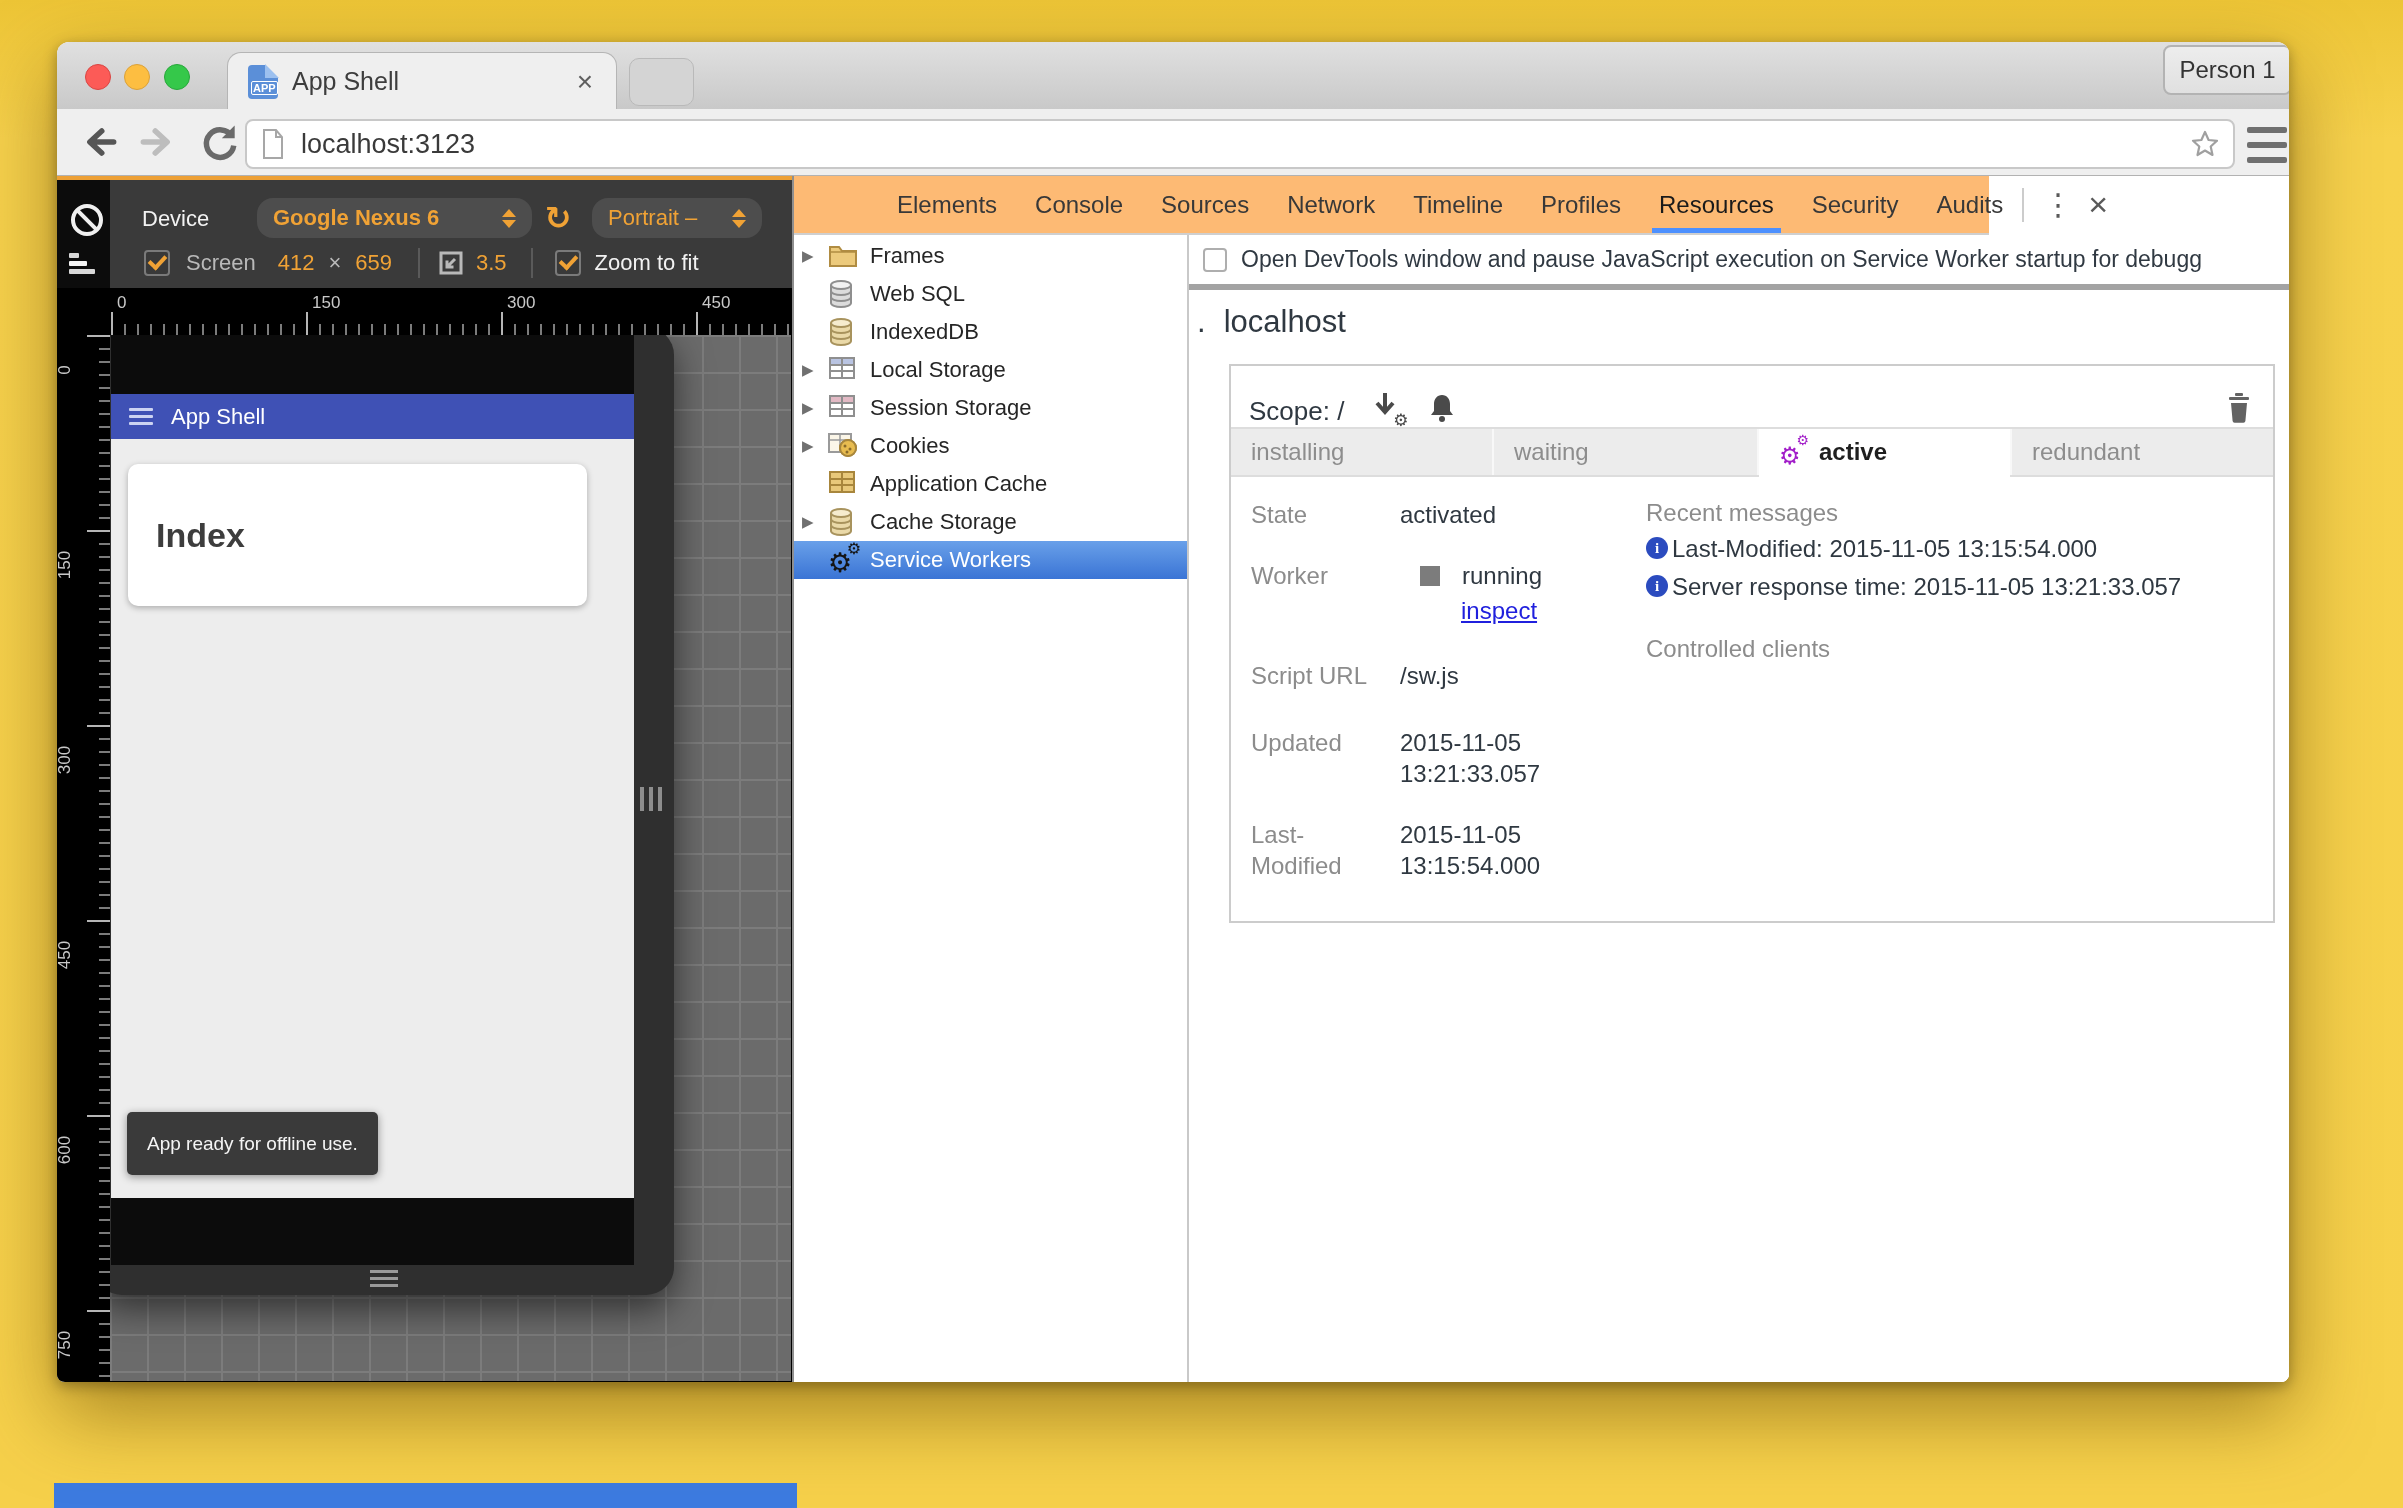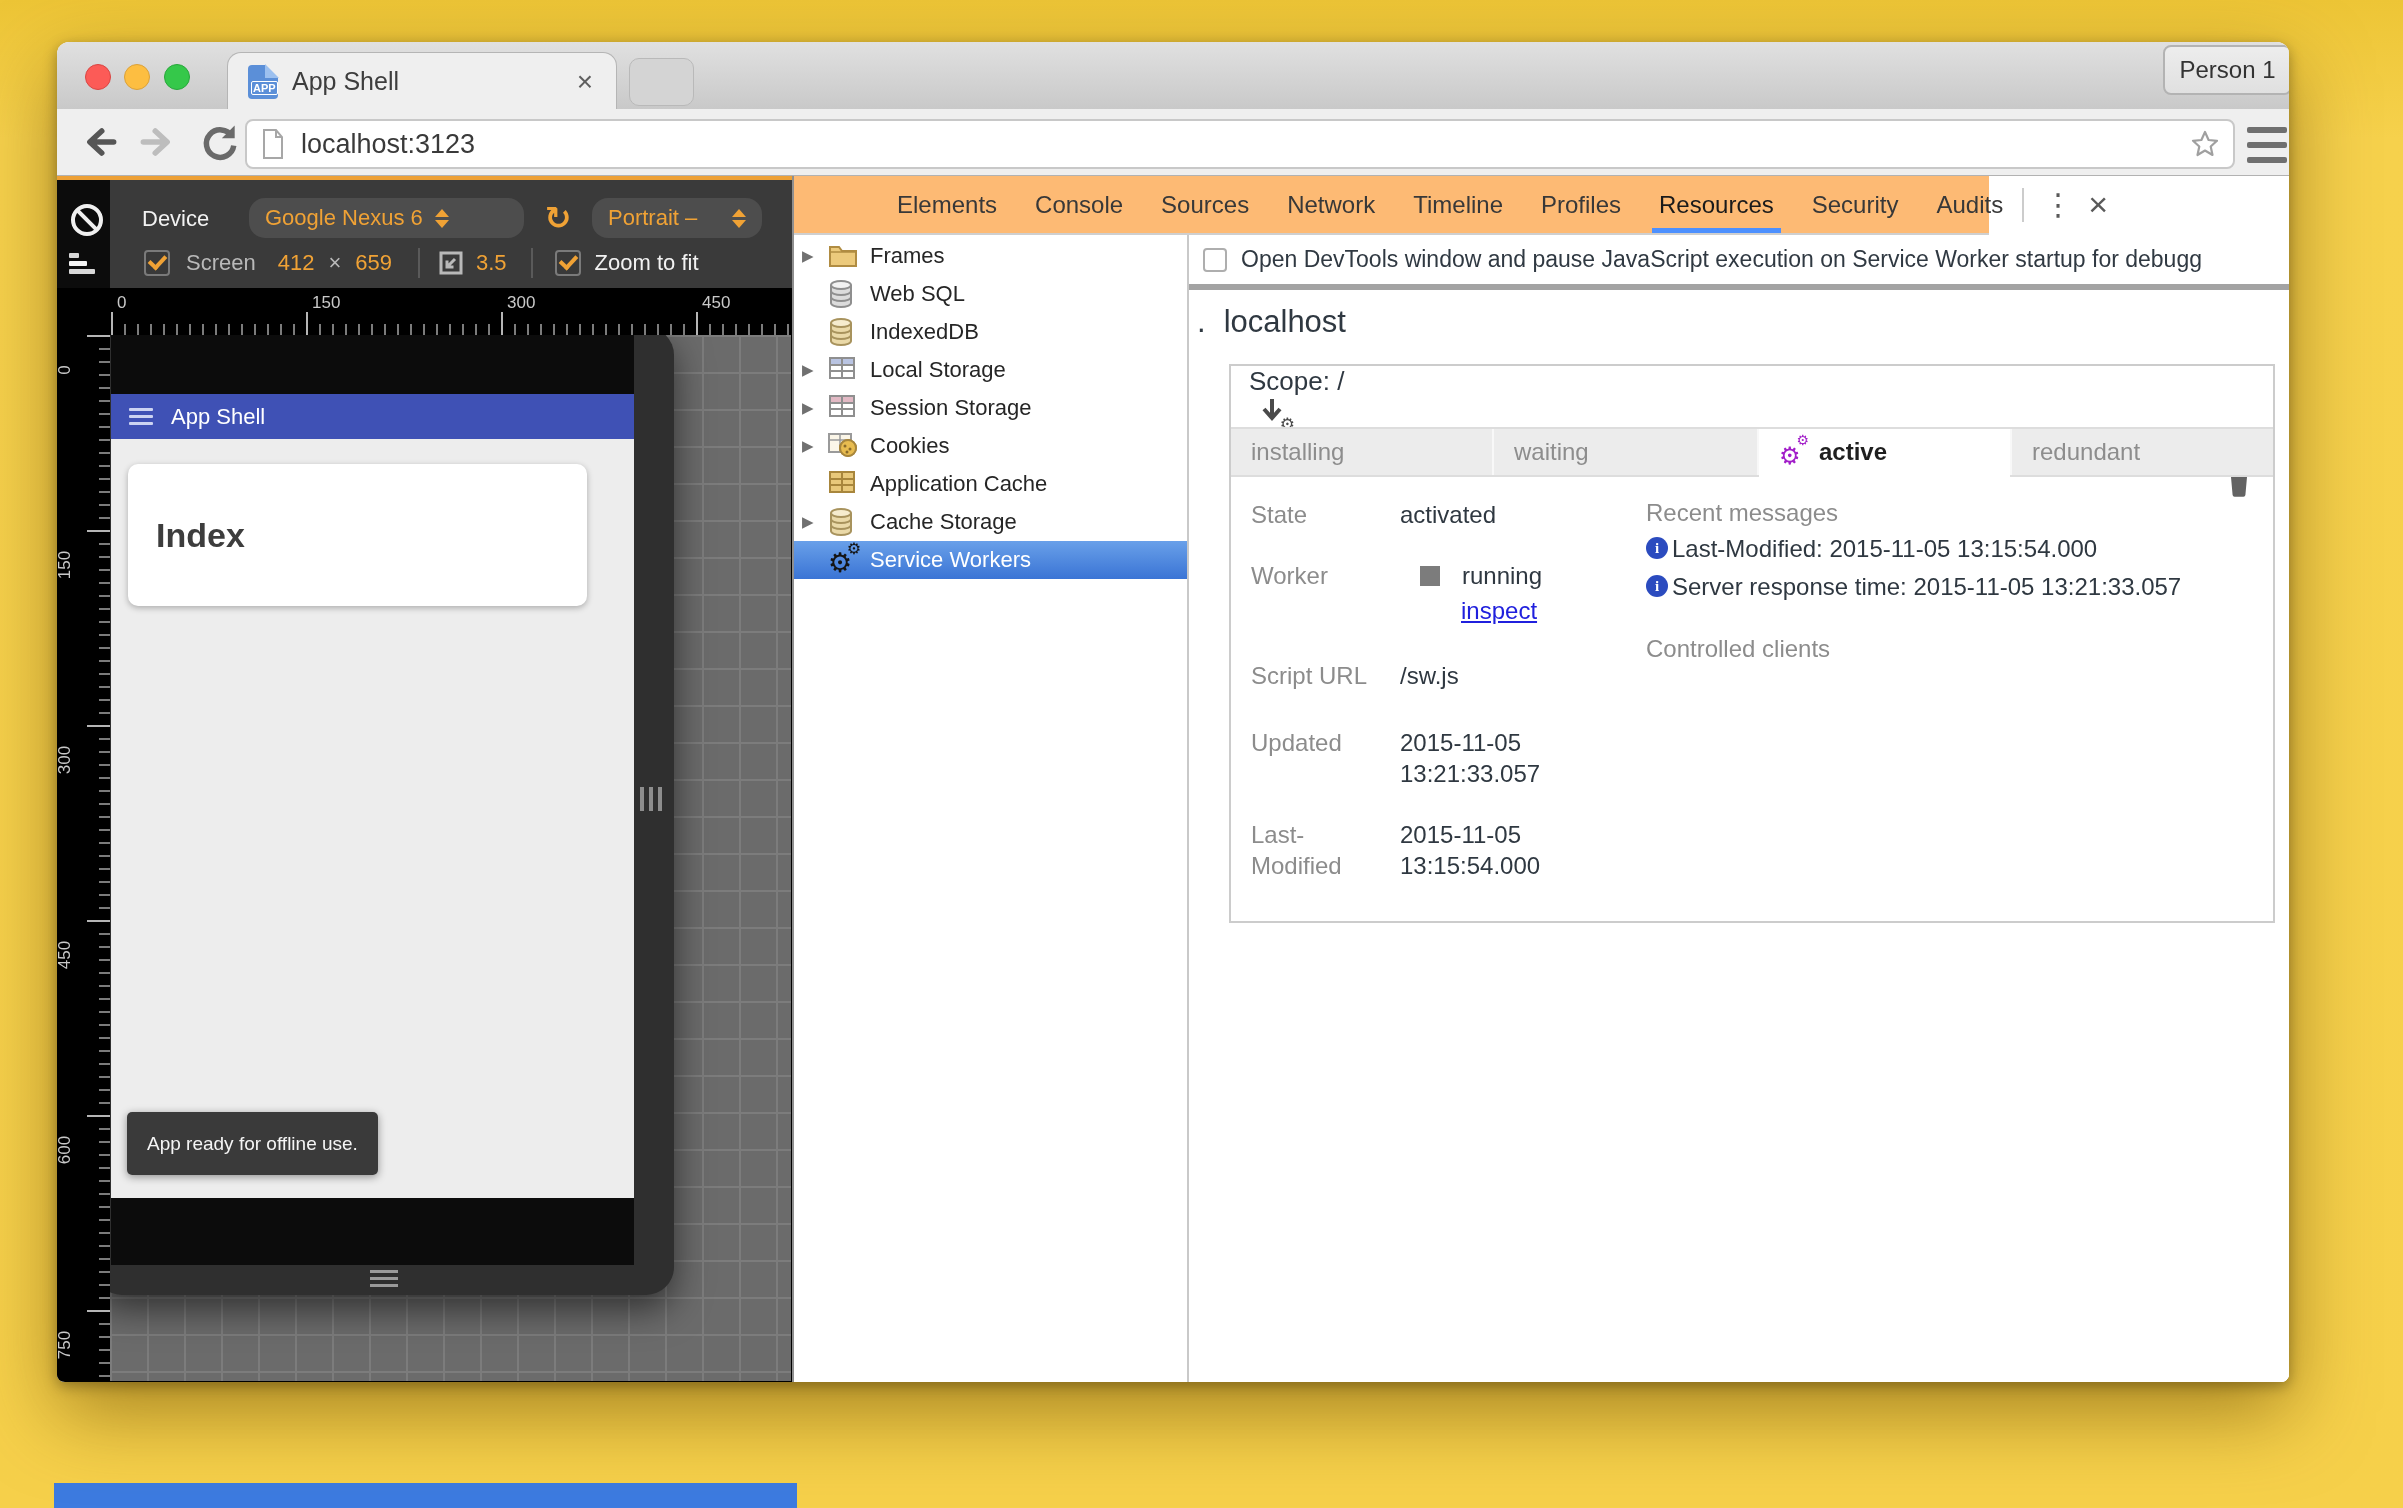--- a/index.html
+++ b/index.html
@@ -53,21 +53,21 @@
   .icon-block{left:14px;top:24px;width:24px;height:24px;border:4px solid #f0f0f0;border-radius:50%;}
   .icon-block::before{content:"";position:absolute;left:-3px;top:10px;width:30px;height:4px;background:#f0f0f0;transform:rotate(45deg);}
   .icon-mq{left:12px;top:73px;width:30px;height:22px;}
   .icon-mq b{position:absolute;height:5px;background:#d8d8d8;border-radius:1px;}
   .icon-mq b:nth-child(1){left:0;top:0;width:10px;}
   .icon-mq b:nth-child(2){left:0;top:8px;width:18px;background:#f4f4f4;}
   .icon-mq b:nth-child(3){left:0;top:16px;width:26px;}
   .devlabel{font-size:22px;color:#f2f2f2;}
   .dev-row1-label{left:85px;top:26px;}
   .select{background:#4d4d4d;border-radius:16px;color:#f0a235;font-size:22px;display:flex;align-items:center;padding:0 16px;height:40px;box-sizing:border-box;}
-  .sel-device{left:192px;top:18px;width:275px;justify-content:flex-start;}
+  .sel-device{left:200px;top:18px;width:275px;justify-content:space-between;font-weight:bold;}
   .sel-orient{left:535px;top:18px;width:170px;justify-content:space-between;}
   .updown{display:inline-flex;flex-direction:column;gap:3px;margin-left:12px;}
   .updown i{width:0;height:0;border-left:7px solid transparent;border-right:7px solid transparent;}
   .updown .up{border-bottom:8px solid #f0a235;}
   .updown .dn{border-top:8px solid #f0a235;}
   .icon-rotate{left:481px;top:18px;width:40px;height:40px;color:#f0a235;font-size:32px;font-weight:bold;line-height:40px;text-align:center;}
   .icon-rotate::before{content:"\21bb";}
   .cb-dark{width:26px;height:26px;background:#393939;border:2px solid #7a7a7a;border-radius:4px;position:relative;box-sizing:border-box;}
   .cb-dark::after{content:"";position:absolute;left:6px;top:0px;width:7px;height:13px;border-right:4px solid #f0a235;border-bottom:4px solid #f0a235;transform:rotate(43deg);}
   .dev-row2{left:87px;top:69px;height:28px;display:flex;align-items:center;}
@@ -139,21 +139,21 @@
   .gears::after{content:"\2699";position:absolute;right:-1px;top:-7px;font-size:16px;color:#141414;}
 
   
   .dt-main{left:395px;top:59px;width:1100px;height:1146px;background:#fff;overflow:hidden;}
   .cbrow{left:0;top:0;width:1100px;height:55px;border-bottom:6px solid #a3a3a3;display:flex;align-items:center;box-sizing:border-box;}
   .cb-light{width:24px;height:24px;border:2px solid #aeaeae;border-radius:4px;background:#fff;margin:0 14px 0 14px;flex:0 0 auto;box-sizing:border-box;}
   .cbrow .lbl{font-size:23px;color:#303942;white-space:nowrap;overflow:hidden;flex:1;}
   .origin{left:8px;top:69px;display:flex;align-items:baseline;gap:18px;font-size:31px;color:#2f3841;}
 
   .swcard{left:40px;top:129px;width:1046px;height:559px;border:2px solid #ccc;box-sizing:border-box;background:#fff;}
-  .scope-row{left:0;top:0;width:100%;height:61px;display:flex;align-items:flex-start;flex-direction:column;}
+  .scope-row{left:0;top:0;width:100%;height:61px;display:flex;align-items:flex-end;}
   .scope-row .t{margin-left:18px;font-size:26px;color:#2f3841;}
   .icon-update{position:relative;width:34px;height:36px;margin-left:28px;}
   .icon-update::after{content:"\2699";position:absolute;right:-2px;bottom:-4px;font-size:17px;color:#4a4a4a;}
   .icon-bell{margin-left:22px;}
   .icon-trash{margin-left:auto;margin-right:20px;}
 
   .swtabs{position:absolute;left:0;top:61px;width:100%;height:50px;display:flex;border-top:2px solid #ddd;border-bottom:2px solid #ddd;box-sizing:border-box;}
   .swtab{background:#ececec;color:#8d8d8d;font-size:24px;display:flex;align-items:center;padding-left:20px;box-sizing:border-box;border-right:2px solid #f8f8f8;}
   .swtab.t0{width:263px;}.swtab.t1{width:265px;}.swtab.t2{width:253px;}.swtab.t3{flex:1;border-right:none;}
   .swtab.active{background:#fff;color:#1f1f1f;font-weight:bold;position:relative;}

